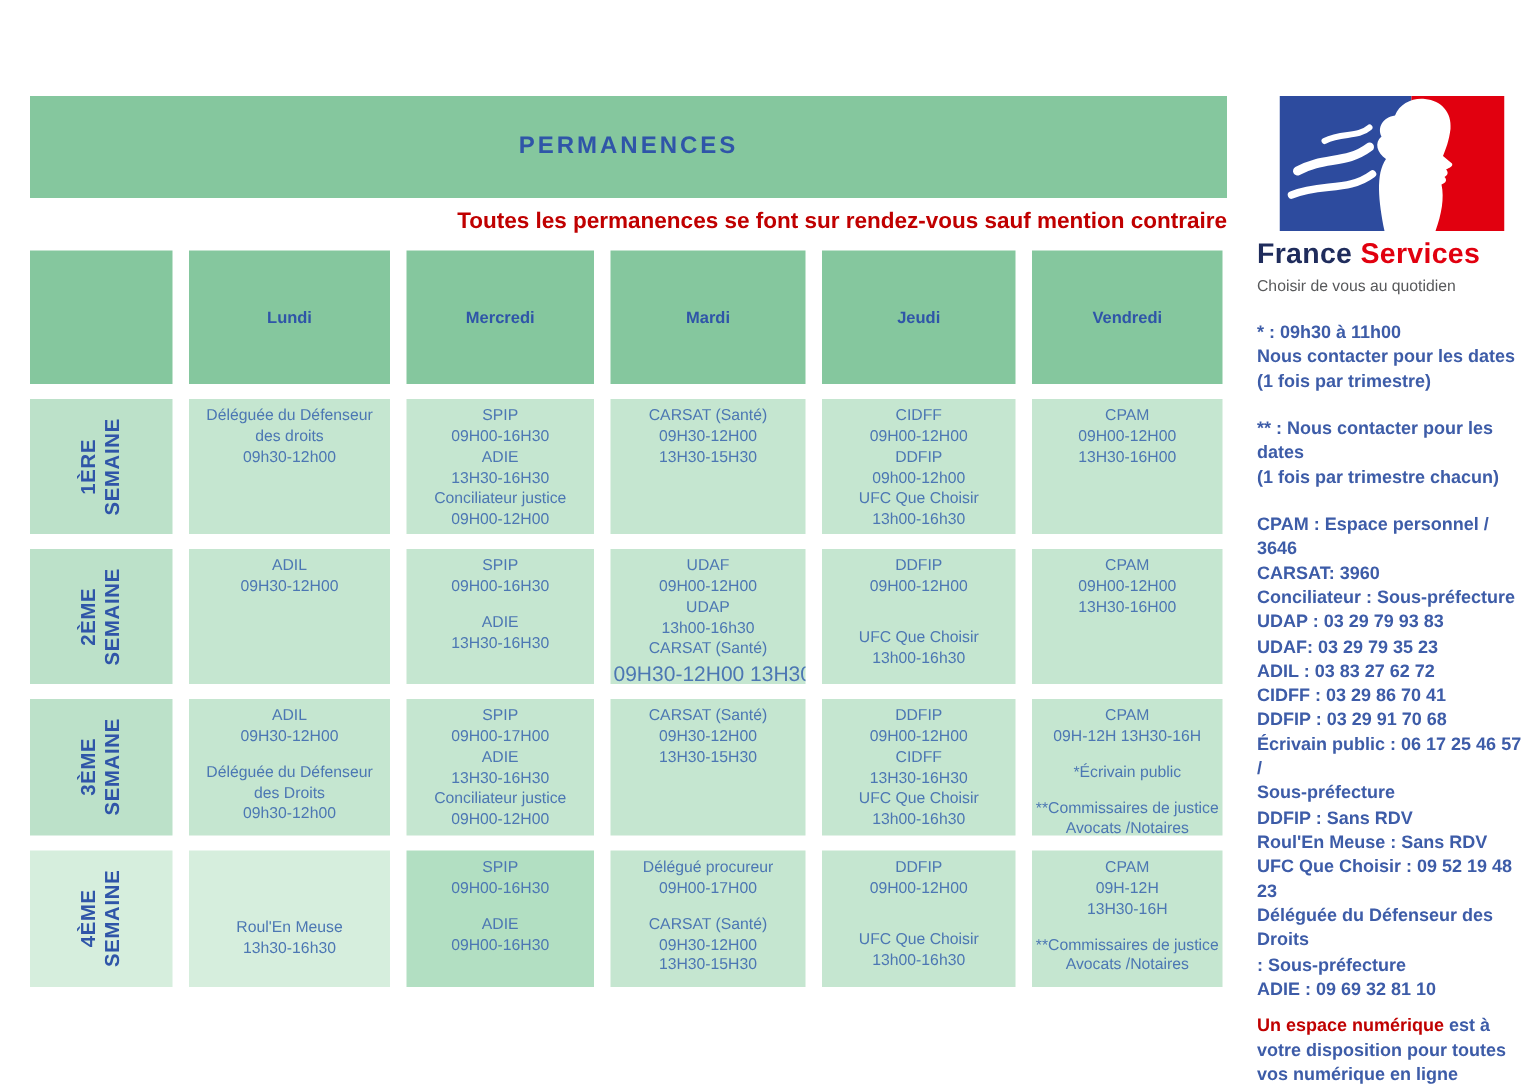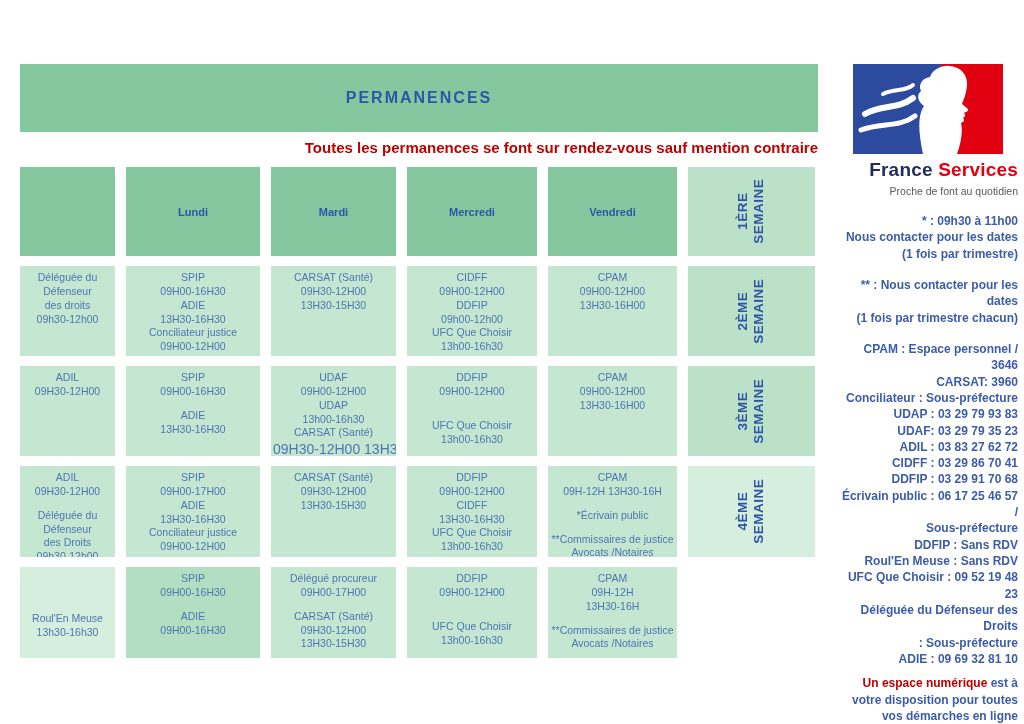--- a/index.html
+++ b/index.html
@@ -34,21 +34,21 @@
   .lcell{background:var(--label-green);display:flex;align-items:center;justify-content:center;}
   .lcell.light{background:var(--cell-light);}
   .rot{transform:rotate(-90deg);white-space:pre-line;text-align:center;color:var(--title-blue);
         font-weight:bold;font-size:13.5px;line-height:1.2;letter-spacing:0.5px;}
   .dcell{background:var(--cell-green);color:var(--cell-text);font-size:10.5px;line-height:1.32;
         text-align:center;padding:5px 2px 0 2px;overflow:hidden;}
   .dcell.light{background:var(--cell-light);}
   .dcell.dark{background:var(--cell-dark);}
   .cell-line.small{font-size:14px;white-space:nowrap;}
   .blank-line{height:0.95em;}
-  .sidebar{position:absolute;left:838px;top:64px;width:180px;text-align:right;
+  .sidebar{position:absolute;left:838px;top:64px;width:180px;text-align:left;
         color:var(--sidebar-blue);font-weight:bold;font-size:12px;line-height:1.36;}
   .logo svg{width:150px;height:90px;display:block;margin:0 auto;}
   .logo-text{font-size:19px;margin-top:3px;letter-spacing:0.2px;}
   .logo-text .fr{color:var(--logo-navy);}
   .logo-text .sv{color:var(--logo-red);}
   .tagline{font-size:10.5px;color:#58595B;font-weight:normal;margin-top:1px;}
   .note{margin-top:15px;white-space:pre-line;}
   .contacts{margin-top:15px;}
   .contact-line{white-space:pre-line;}
   .para{margin-top:8px;white-space:pre-line;}
@@ -62,22 +62,23 @@
 
   <div class="title-bar">
     <div class="page-title">PERMANENCES</div>
   </div>
 
   <div class="subtitle">Toutes les permanences se font sur rendez-vous sauf mention contraire</div>
 
   <div class="grid">
       <div class="hcell"></div>
       <div class="hcell">Lundi</div>
+      <div class="hcell">Mercredi</div>
       <div class="hcell">Mardi</div>
-      <div class="hcell">Mercredi</div>
+      <div class="hcell">Jeudi</div>
       <div class="hcell">Vendredi</div>
       <div class="lcell">
         <span class="rot">1ÈRE
 SEMAINE</span>
       </div>
       <div class="dcell">
         <div class="cell-line">Déléguée du Défenseur</div>
         <div class="cell-line">des droits</div>
         <div class="cell-line">09h30-12h00</div>
       </div>
@@ -237,21 +238,21 @@
         <rect x="88" y="0" width="62" height="90" fill="#E1000F"></rect>
         <path d="M70,90 C66,70 64,52 71,42 C65,38 63,31 68,27 C65,21 69,14 77,13 C80,5 89,1 97,2 C108,3 115,11 114,22 C113,30 111,35 109,40 L115,45 C116,47 113,48 111,49 C113,51 112,53 110,54 C112,56 111,58 108,59 C110,68 108,79 104,90 Z" fill="#ffffff"></path>
         <path d="M12,50 C30,40 44,46 60,34" stroke="#ffffff" stroke-width="6" fill="none" stroke-linecap="round"></path>
         <path d="M8,66 C28,58 46,64 62,52" stroke="#ffffff" stroke-width="5" fill="none" stroke-linecap="round"></path>
         <path d="M30,30 C42,24 52,28 60,21" stroke="#ffffff" stroke-width="4" fill="none" stroke-linecap="round"></path>
       </svg>
       <div class="logo-text">
         <span class="fr">France</span>
         <span class="sv">Services</span>
       </div>
-      <div class="tagline">Proche de font au quotidien</div>
+      <div class="tagline">Choisir de vous au quotidien</div>
     </div>
 
     <div class="note">* : 09h30 à 11h00
 Nous contacter pour les dates
 (1 fois par trimestre)</div>
     <div class="note">** : Nous contacter pour les dates
 (1 fois par trimestre chacun)</div>
     <div class="contacts">
         <div class="contact-line"><span>CPAM : Espace personnel / 3646</span></div>
         <div class="contact-line"><span>CARSAT: 3960</span></div>
@@ -263,16 +264,16 @@
         <div class="contact-line"><span>DDFIP : 03 29 91 70 68</span></div>
         <div class="contact-line"><span>Écrivain public : 06 17 25 46 57 /
 Sous-préfecture</span></div>
         <div class="contact-line"><span>DDFIP : </span><span class="u">Sans RDV</span></div>
         <div class="contact-line"><span>Roul'En Meuse : </span><span class="u">Sans RDV</span></div>
         <div class="contact-line"><span>UFC Que Choisir : 09 52 19 48 23</span></div>
         <div class="contact-line"><span>Déléguée du Défenseur des Droits
 : Sous-préfecture</span></div>
         <div class="contact-line"><span>ADIE : 09 69 32 81 10</span></div>
       </div>
-    <div class="para"><span class="u red">Un espace numérique</span><span> est à votre disposition pour toutes vos </span><span class="u">démarches</span><span> en ligne </span></div>
+    <div class="para"><span class="u red">Un espace numérique</span><span> est à votre disposition pour toutes vos </span><span class="u">numérique</span><span> en ligne </span></div>
   </aside>
 
 </div>
 
 </body></html>

